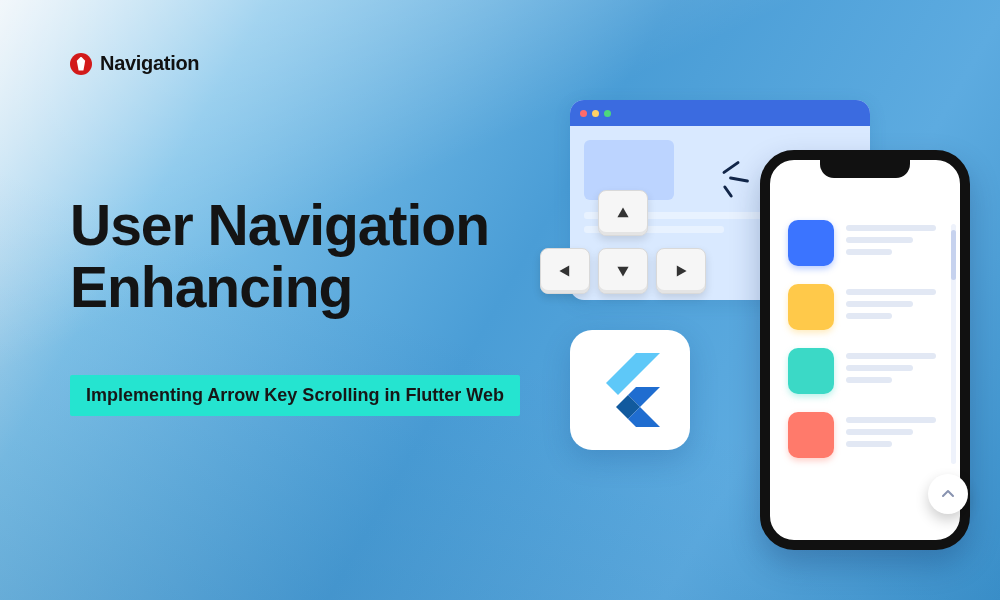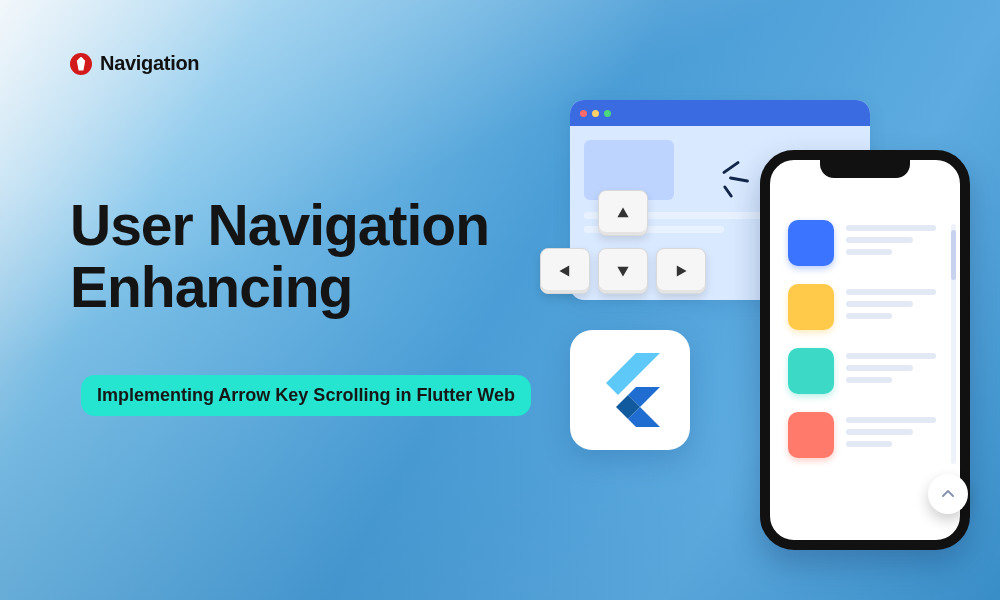--- a/index.html
+++ b/index.html
@@ -47,27 +47,27 @@
     color: #141414;
     font-weight: 800;
     font-size: 57px;
     line-height: 1.08;
     letter-spacing: -1px;
   }
 
   
   .pill {
     position: absolute;
-    left: 81px; top: 375px;
+    left: 70px; top: 375px;
     background: #25e4d0;
     color: #171717;
     font-weight: 700;
     font-size: 18px;
     padding: 10px 16px;
-    border-radius: 14px;
+    border-radius: 2px;
   }
 
   
   .illus { position: absolute; right: 30px; top: 70px; width: 430px; height: 490px; }
 
   
   .browser {
     position: absolute;
     left: 30px; top: 30px;
     width: 300px; height: 200px;

